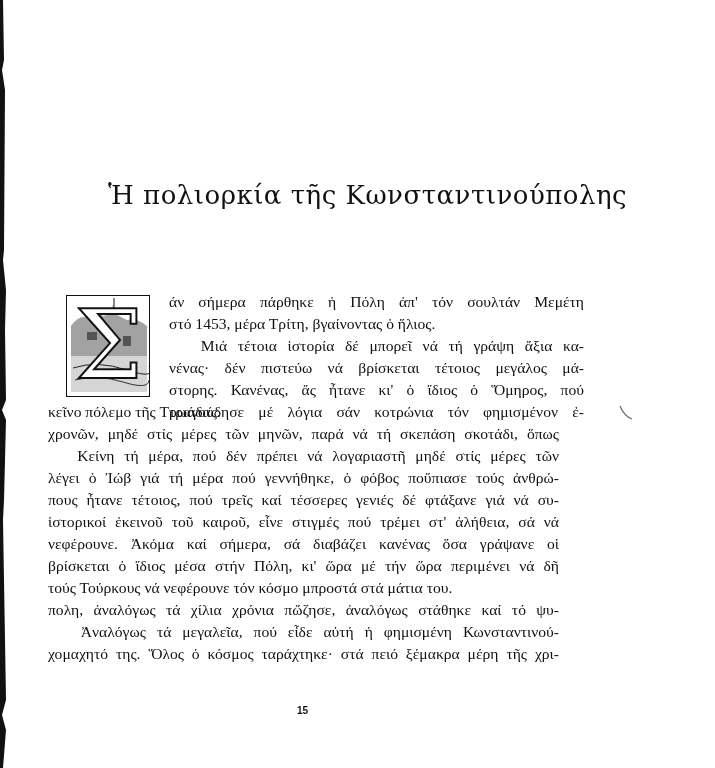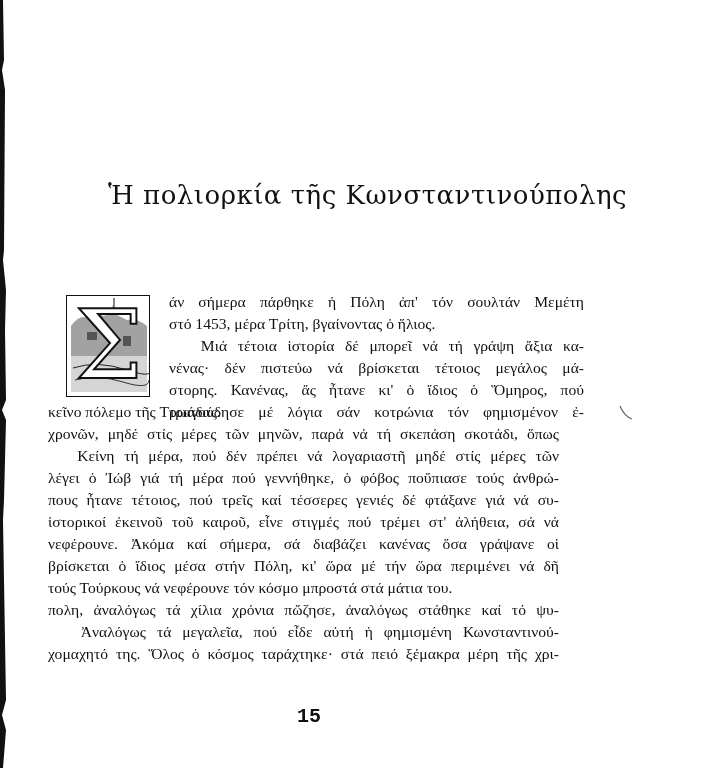--- a/index.html
+++ b/index.html
@@ -7,21 +7,21 @@
   .page { position:absolute; inset:0; }
   .binding-edge { position:absolute; left:0; top:0; width:8px; height:768px; }
   .title { position:absolute; left:108px; top:180px; width:460px; font-family:"DejaVu Serif", serif; font-size:26px; color:#111; letter-spacing:0.5px; white-space:nowrap; }
   .dropcap { position:absolute; left:66px; top:295px; width:84px; height:102px; border:1.5px solid #111; box-sizing:border-box; overflow:hidden; background:#fff; }
   .dropcap .letter { position:absolute; left:0; top:-6px; width:84px; text-align:center; font-family:"DejaVu Serif", serif; font-size:96px; line-height:110px; color:#fff; -webkit-text-stroke:2px #111; z-index:2; }
   .text { position:absolute; font-family:"Liberation Serif", serif; font-size:15.6px; color:#111; line-height:22px; white-space:nowrap; }
   .line { height:22px; text-align:justify; text-align-last:justify; }
   .line.last { text-align-last:left; }
   .block1 { left:169px; top:291px; width:415px; }
   .block2 { left:48px; top:401px; width:511px; }
-  .pageno { position:absolute; left:297px; top:705px; font-family:Liberation Mono, monospace; font-size:20px; font-weight:bold; color:#111; }
+  .pageno { position:absolute; left:297px; top:705px; font-family:Liberation Sans, sans-serif; font-size:10px; font-weight:bold; color:#111; }
   .mark { position:absolute; left:618px; top:404px; width:18px; height:18px; }
 </style>
 </head>
 <body>
 
 <div class="page">
   <svg class="binding-edge" viewBox="0 0 8 768" preserveAspectRatio="none">
     <path d="M0 0 L3 0 L4 60 L2 70 L5 90 L4 250 L3 260 L6 290 L5 330 L6 400 L2 410 L6 420 L4 500 L3 520 L6 700 L2 715 L6 730 L3 768 L0 768 Z" fill="#111"></path>
   </svg>
 

